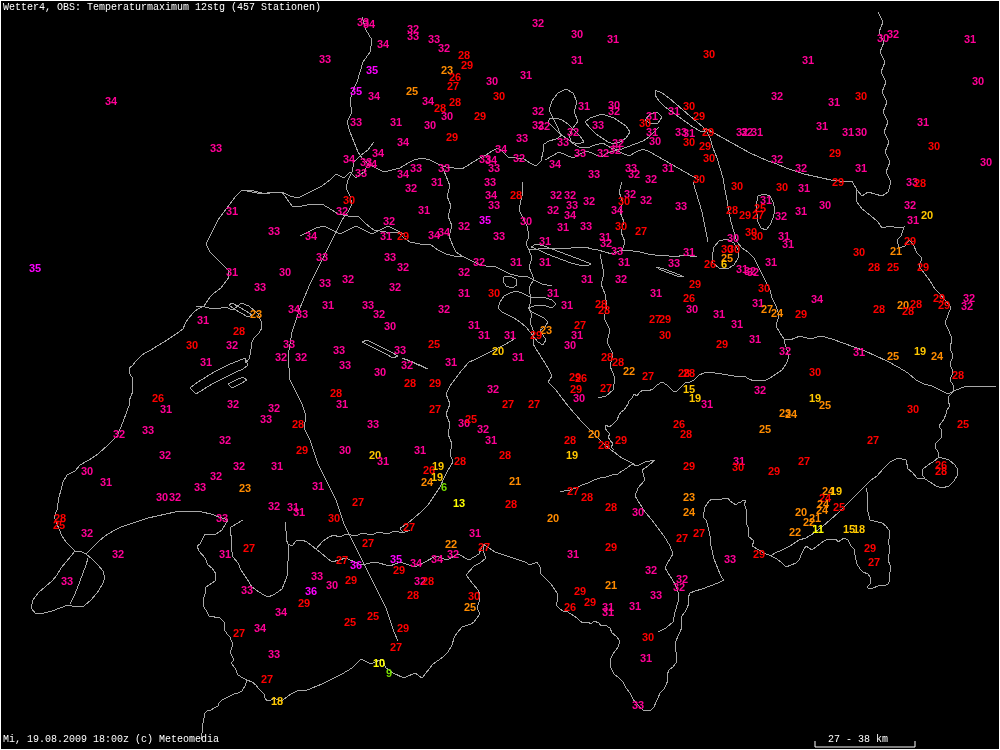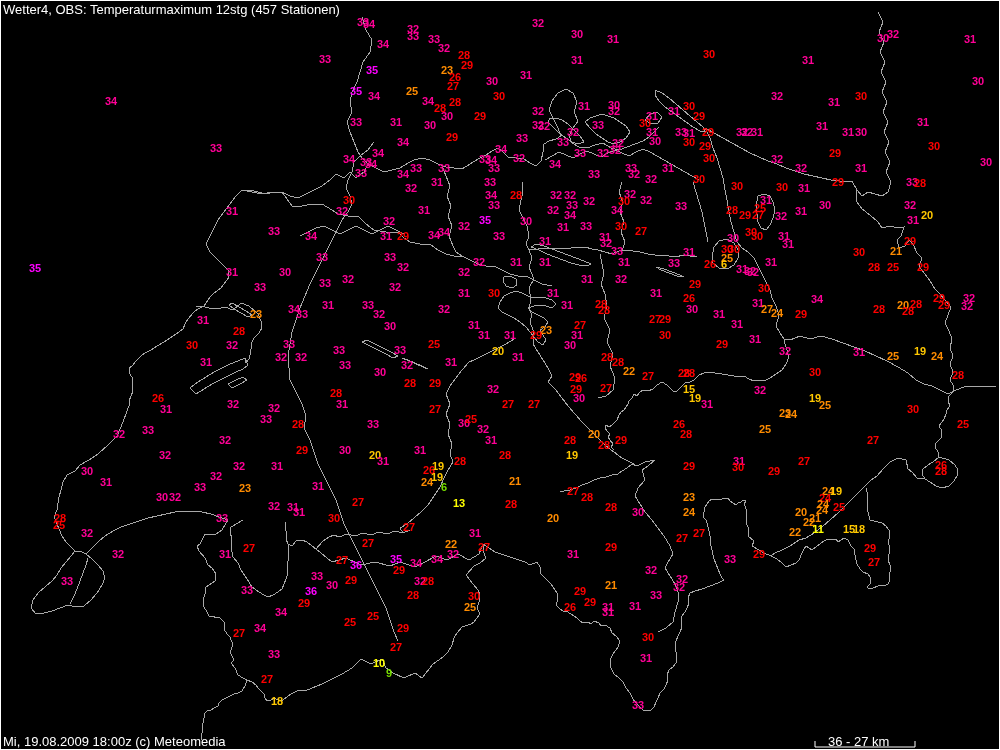--- a/index.html
+++ b/index.html
@@ -1,17 +1,17 @@
 <!DOCTYPE html>
 <html><head><meta charset="utf-8"><style>
 html,body{margin:0;padding:0;background:#000;}
 *{box-sizing:border-box;}
 .wrap{position:relative;width:1000px;height:750px;background:#000;outline:1px solid #fff;outline-offset:-1px;overflow:hidden;}
 svg{position:absolute;left:0;top:0;}
-.t{font-family:Liberation Sans, sans-serif;font-size:13px;color:#fff;position:absolute;white-space:pre;}
+.t{font-family:Liberation Mono, monospace;font-size:10px;color:#fff;position:absolute;white-space:pre;}
 </style></head><body>
 <div class="wrap">
 <svg width="1000" height="750" viewBox="0 0 1000 750">
       <path d="M362,17 L366,30 L372,40 L370,52 L363,62 L360,72 L357,82 L352,92 L350,102 L352,112 L347,122 L350,132 L354,142 L358,152 L362,158 L368,164" fill="none" stroke="#a8a8a8" stroke-width="1" shape-rendering="crispEdges"></path>
       <path d="M368,164 L376,168 L384,172 L392,170 L400,168 L408,163 L414,160 L422,158 L430,160 L438,164 L446,167 L454,168 L462,169 L470,164 L478,159 L486,155 L492,151 L498,148 L503,152 L508,157 L516,158 L524,159 L530,163 L536,166 L541,161 L543,152 L544,144 L549,141 L556,139 L561,136 L558,128 L553,118 L549,110 L552,101 L558,93 L566,89 L573,93 L577,102 L574,112 L578,121 L573,128 L569,136 L572,143 L579,147 L587,148 L595,145 L603,143 L611,148 L619,150 L627,147 L635,144 L643,141 L649,137 L654,132 L659,127" fill="none" stroke="#a8a8a8" stroke-width="1" shape-rendering="crispEdges"></path>
       <path d="M655,90 L662,93 L669,98 L676,104 L683,110 L690,116 L697,122 L703,127 L705,131 L700,131 L693,127 L686,122 L679,117 L672,112 L665,107 L659,101 L655,95 L655,90" fill="none" stroke="#a8a8a8" stroke-width="1" shape-rendering="crispEdges"></path>
       <path d="M645,120 L650,114 L657,112 L662,117 L658,123 L651,124 L645,120" fill="none" stroke="#a8a8a8" stroke-width="1" shape-rendering="crispEdges"></path>
       <path d="M705,128 L714,133 L723,138 L732,143 L741,148 L750,153 L759,157 L768,161 L777,164 L786,168 L795,171 L804,174 L813,176 L822,178 L831,180 L840,181 L848,181 L852,181 L857,190 L856,201 L862,209 L870,215 L878,222 L882,228 L890,226 L898,228 L904,227 L901,236 L897,240 L899,248 L905,246 L909,240 L913,244 L917,253 L922,258 L919,266 L925,274 L930,281 L935,289 L940,294 L945,300 L951,307 L948,315 L945,323 L949,331 L952,339 L950,348 L953,356 L950,364 L953,372 L950,380 L953,385 L954,391 L949,396 L948,401 L950,406 L947,410 L946,414 L944,419 L939,426 L942,431 L941,438 L936,443 L935,447 L938,452 L939,457 L949,460 L955,465 L958,470 L957,476 L954,481 L949,486 L942,488 L936,486 L930,482 L925,479 L922,474 L923,469 L928,465 L933,462 L939,457" fill="none" stroke="#a8a8a8" stroke-width="1" shape-rendering="crispEdges"></path>
       <path d="M878,12 L883,22 L879,32 L884,42 L880,52 L885,62 L881,72 L886,82 L882,92 L887,102 L883,112 L888,122 L884,132 L889,142 L885,152 L890,162 L886,172 L891,182 L888,192 L882,196 L875,194 L868,192 L862,196 L857,190" fill="none" stroke="#a8a8a8" stroke-width="1" shape-rendering="crispEdges"></path>
       <path d="M705,128 L710,138 L713,148 L717,158 L720,168 L723,178 L725,190 L727,200 L729,212 L731,222 L734,232 L737,242 L742,248 L748,252 L754,258 L758,266 L762,274 L766,282 L770,290 L772,298 L776,306 L779,315 L776,326 L780,333 L784,339 L790,340 L800,336 L810,339 L821,336 L832,339 L843,343 L854,347 L865,351 L876,356 L887,361 L898,367 L908,373 L916,380 L924,384 L932,386 L940,390 L948,394 L956,390 L964,387 L972,386 L980,386 L988,387 L996,386" fill="none" stroke="#a8a8a8" stroke-width="1" shape-rendering="crispEdges"></path>
@@ -506,13 +506,13 @@
         <text x="682" y="583" fill="#ff0096">32</text>
         <text x="679" y="591" fill="#ff0096">32</text>
         <text x="648" y="641" fill="#ff0000">30</text>
         <text x="646" y="662" fill="#ff0096">31</text>
         <text x="638" y="709" fill="#ff0096">33</text>
       </g>
       <path d="M815,741 L815,747 L915,747 L915,741" fill="none" stroke="#fff" stroke-width="1"></path>
     </svg>
 <div class="t" style="left:3px;top:2px;">Wetter4, OBS: Temperaturmaximum 12stg (457 Stationen)</div>
 <div class="t" style="left:3px;top:734px;text-align:right;">Mi, 19.08.2009 18:00z (c) Meteomedia</div>
-<div class="t" style="left:828px;top:734px;">36 - 27 km</div>
+<div class="t" style="left:828px;top:734px;">27 - 38 km</div>
 </div>
 </body></html>

